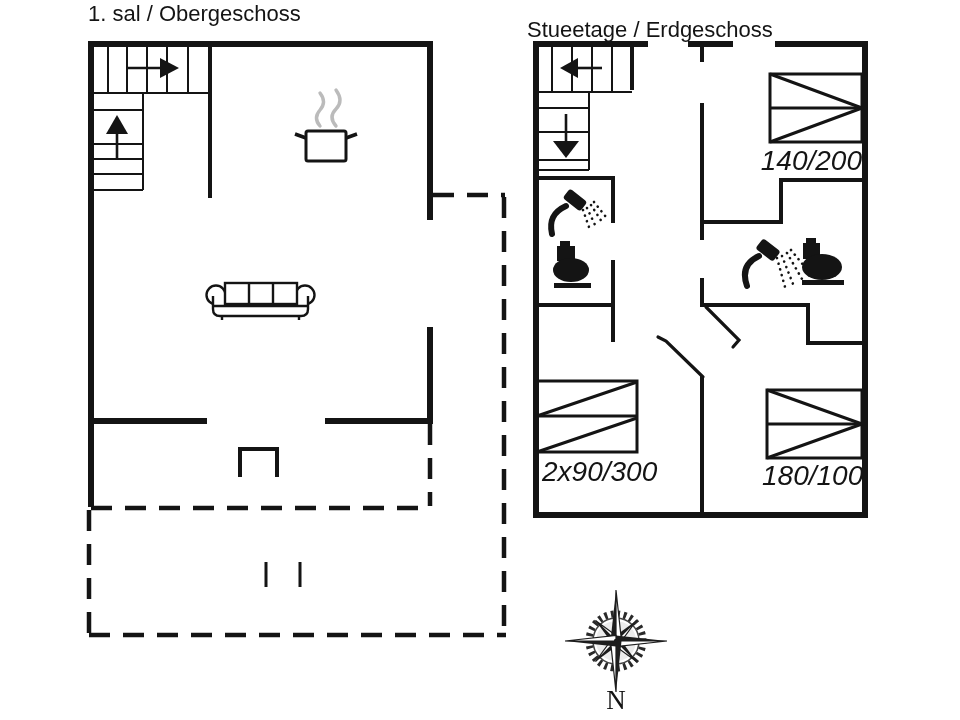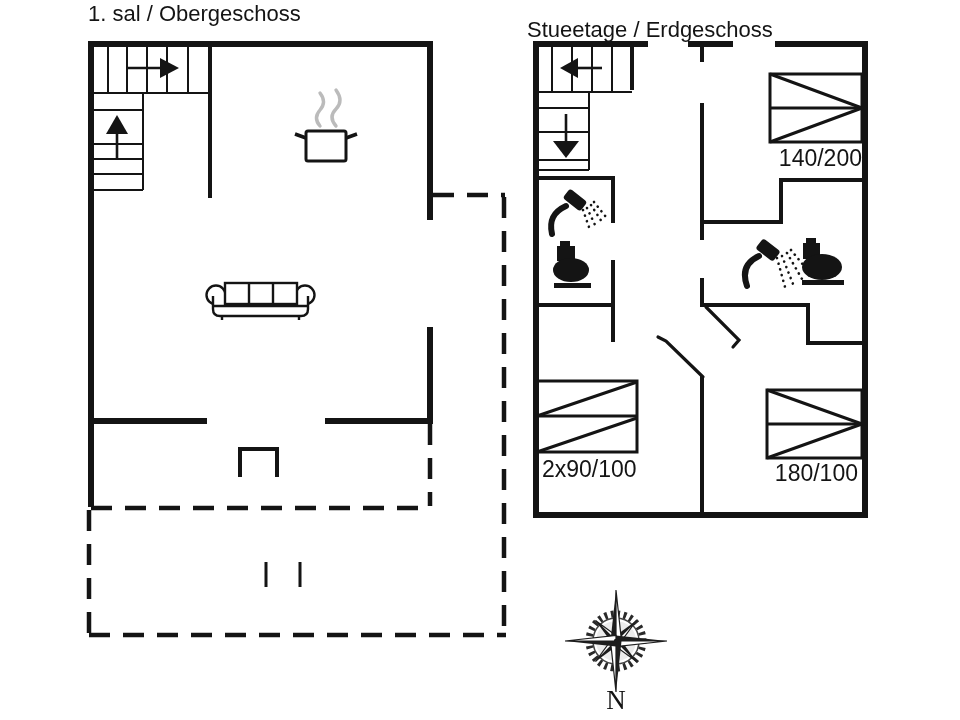--- a/index.html
+++ b/index.html
@@ -1,21 +1,21 @@
 <!DOCTYPE html>
 <html><head>
 <meta charset="utf-8">
 <style>
   html,body{margin:0;padding:0;background:#ffffff;}
   .stage{position:relative;width:960px;height:720px;background:#ffffff;overflow:hidden;
          font-family:"Liberation Sans",sans-serif;}
   .stage svg{position:absolute;left:0;top:0;}
   .lbl{position:absolute;color:#141414;white-space:nowrap;line-height:1.1;}
   .lbl-title{font-size:22px;}
-  .lbl-bed{font-size:23px;}
+  .lbl-bed{font-size:28px;font-style:italic;}
   .lbl-north{font-family:"Liberation Serif",serif;font-size:27px;}
   .ra{text-align:right;}
   .ca{text-align:center;}
 </style>
 </head>
 <body>
 
 <div class="stage">
 
   <svg width="960" height="720" viewBox="0 0 960 720">
@@ -207,18 +207,18 @@
       <circle r="2.2" fill="#1d1d1d"></circle>
     </g>
   </svg>
 
   <div class="lbl lbl-title" style="left:88px;top:2px;">1. sal / Obergeschoss</div>
 
   <div class="lbl lbl-title" style="left:527px;top:18px;">Stueetage / Erdgeschoss</div>
 
   <div class="lbl lbl-bed ra" style="left:760px;top:146px;width:102px;">140/200</div>
 
-  <div class="lbl lbl-bed" style="left:542px;top:457px;">2x90/100</div>
+  <div class="lbl lbl-bed" style="left:542px;top:457px;">2x90/300</div>
 
   <div class="lbl lbl-bed ra" style="left:762px;top:461px;width:96px;">180/100</div>
 
   <div class="lbl lbl-north ca" style="left:589px;top:686px;width:54px;">N</div>
 </div>
 
 </body></html>

